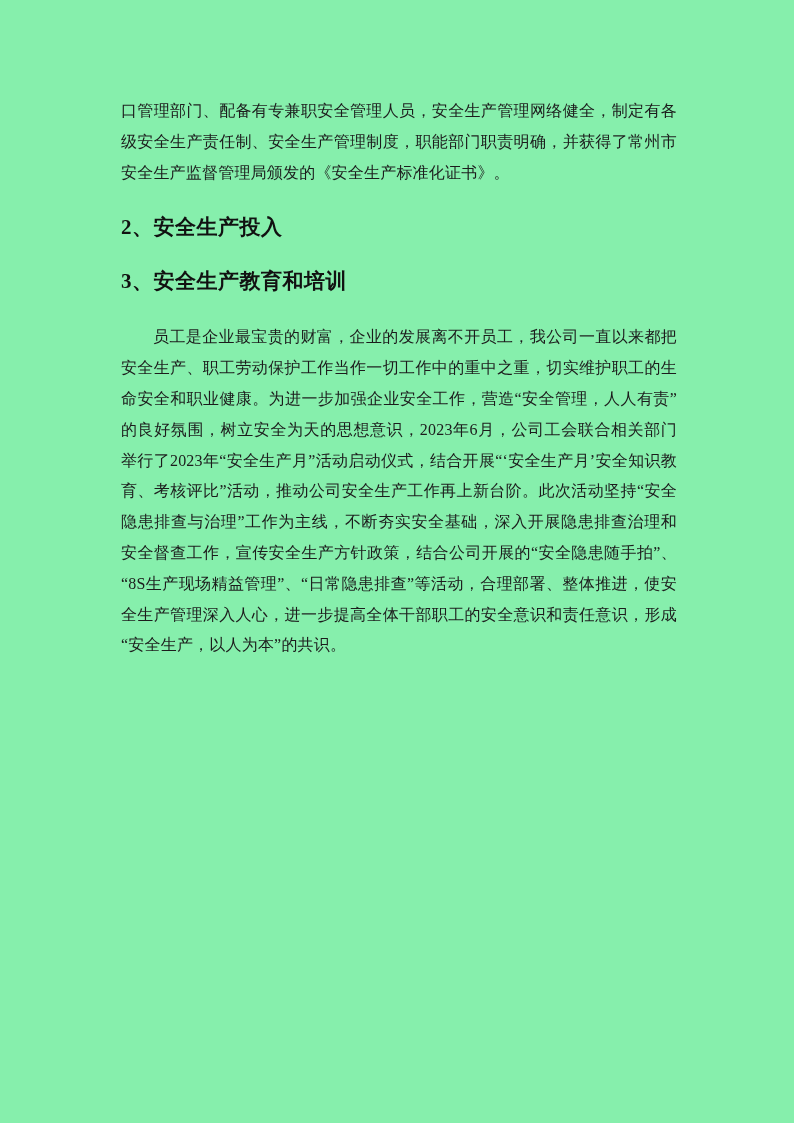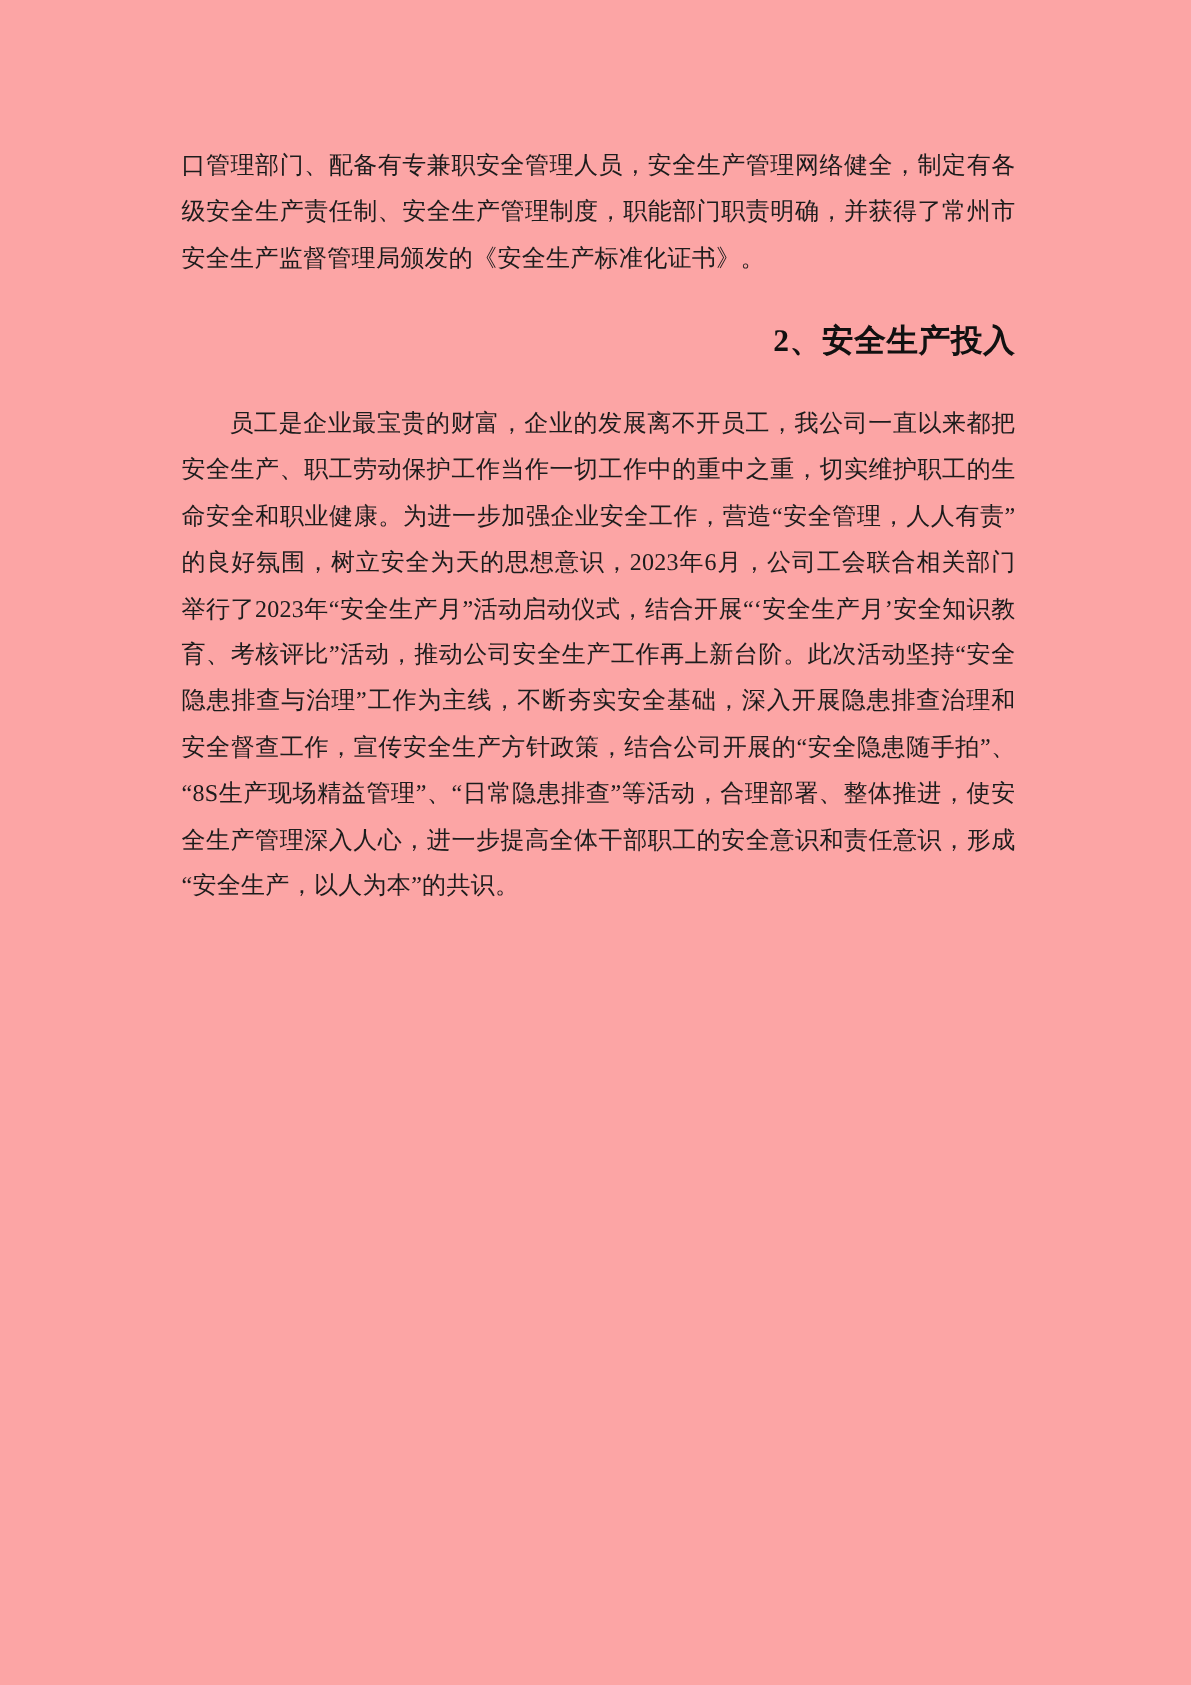--- a/index.html
+++ b/index.html
@@ -5,21 +5,21 @@
   html, body {
     margin: 0;
     padding: 0;
     background: #ffffff;
   }
   .page {
     position: relative;
     box-sizing: border-box;
     width: 794px;
     height: 1123px;
-    background: #fca5a5;
+    background: #86efac;
     padding: 96px 117px 40px 121px;
     font-family: "Liberation Serif", "DejaVu Serif", serif;
     color: #1c1c1c;
     overflow: hidden;
   }
   .body-par {
     margin: 0;
     font-size: 16px;
     line-height: 30.8px;
     text-align: justify;
@@ -29,29 +29,30 @@
   .body-par.no-indent {
     text-indent: 0;
   }
   .section-heading {
     margin: 26px 0 27px 0;
     font-size: 21px;
     line-height: 27px;
     font-weight: bold;
     color: #111111;
     letter-spacing: 0.5px;
-    text-align: right;
+    text-align: left;
   }
 </style>
 </head>
 <body>
 
 <div class="page">
 
   <p class="body-par no-indent">口管理部门、配备有专兼职安全管理人员，安全生产管理网络健全，制定有各级安全生产责任制、安全生产管理制度，职能部门职责明确，并获得了常州市安全生产监督管理局颁发的《安全生产标准化证书》。</p>
 
   <h2 class="section-heading">2、安全生产投入</h2>
 
 
+  <h2 class="section-heading">3、安全生产教育和培训</h2>
 
   <p class="body-par">员工是企业最宝贵的财富，企业的发展离不开员工，我公司一直以来都把安全生产、职工劳动保护工作当作一切工作中的重中之重，切实维护职工的生命安全和职业健康。为进一步加强企业安全工作，营造“安全管理，人人有责”的良好氛围，树立安全为天的思想意识，2023年6月，公司工会联合相关部门举行了2023年“安全生产月”活动启动仪式，结合开展“‘安全生产月’安全知识教育、考核评比”活动，推动公司安全生产工作再上新台阶。此次活动坚持“安全隐患排查与治理”工作为主线，不断夯实安全基础，深入开展隐患排查治理和安全督查工作，宣传安全生产方针政策，结合公司开展的“安全隐患随手拍”、“8S生产现场精益管理”、“日常隐患排查”等活动，合理部署、整体推进，使安全生产管理深入人心，进一步提高全体干部职工的安全意识和责任意识，形成“安全生产，以人为本”的共识。</p>
 
 </div>
 
 </body></html>

